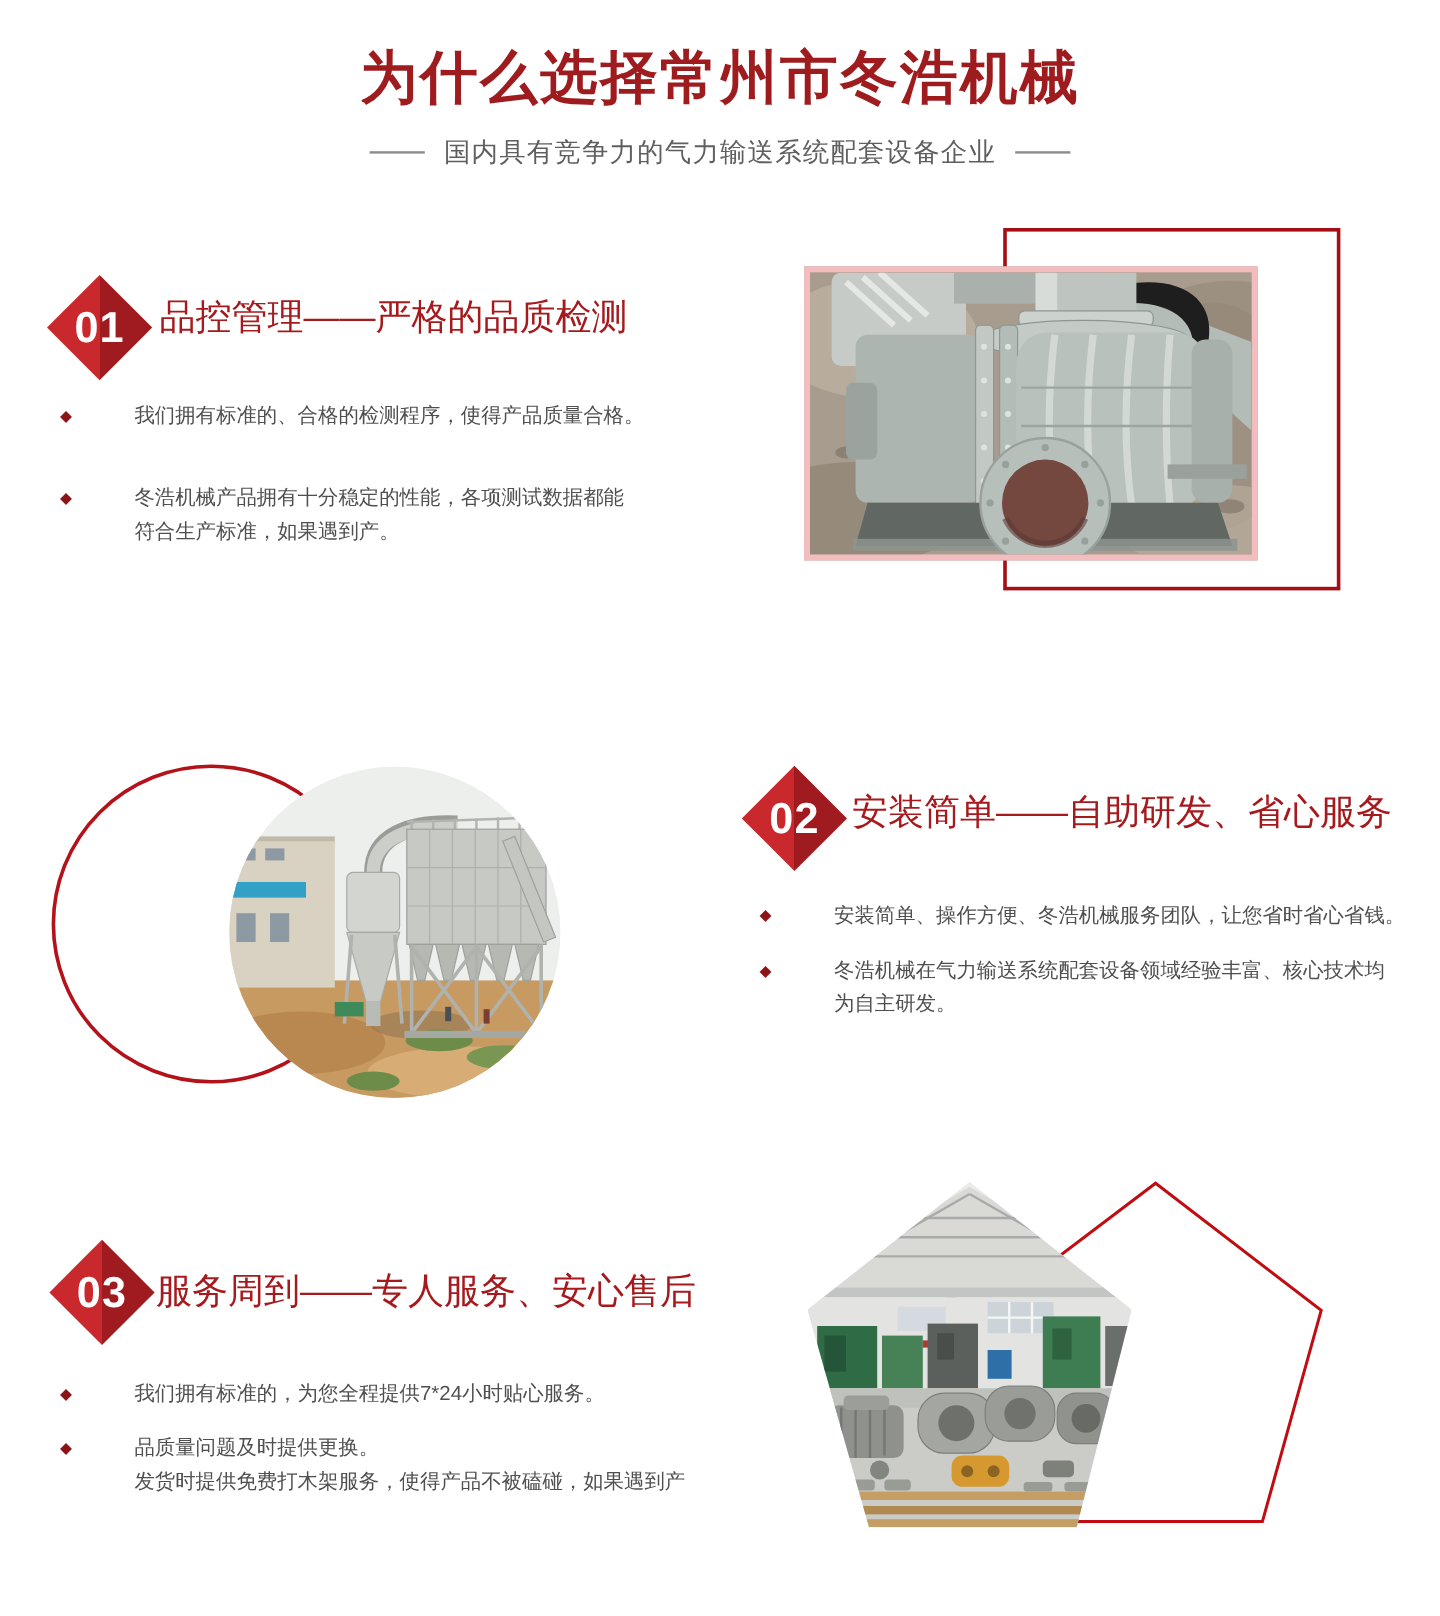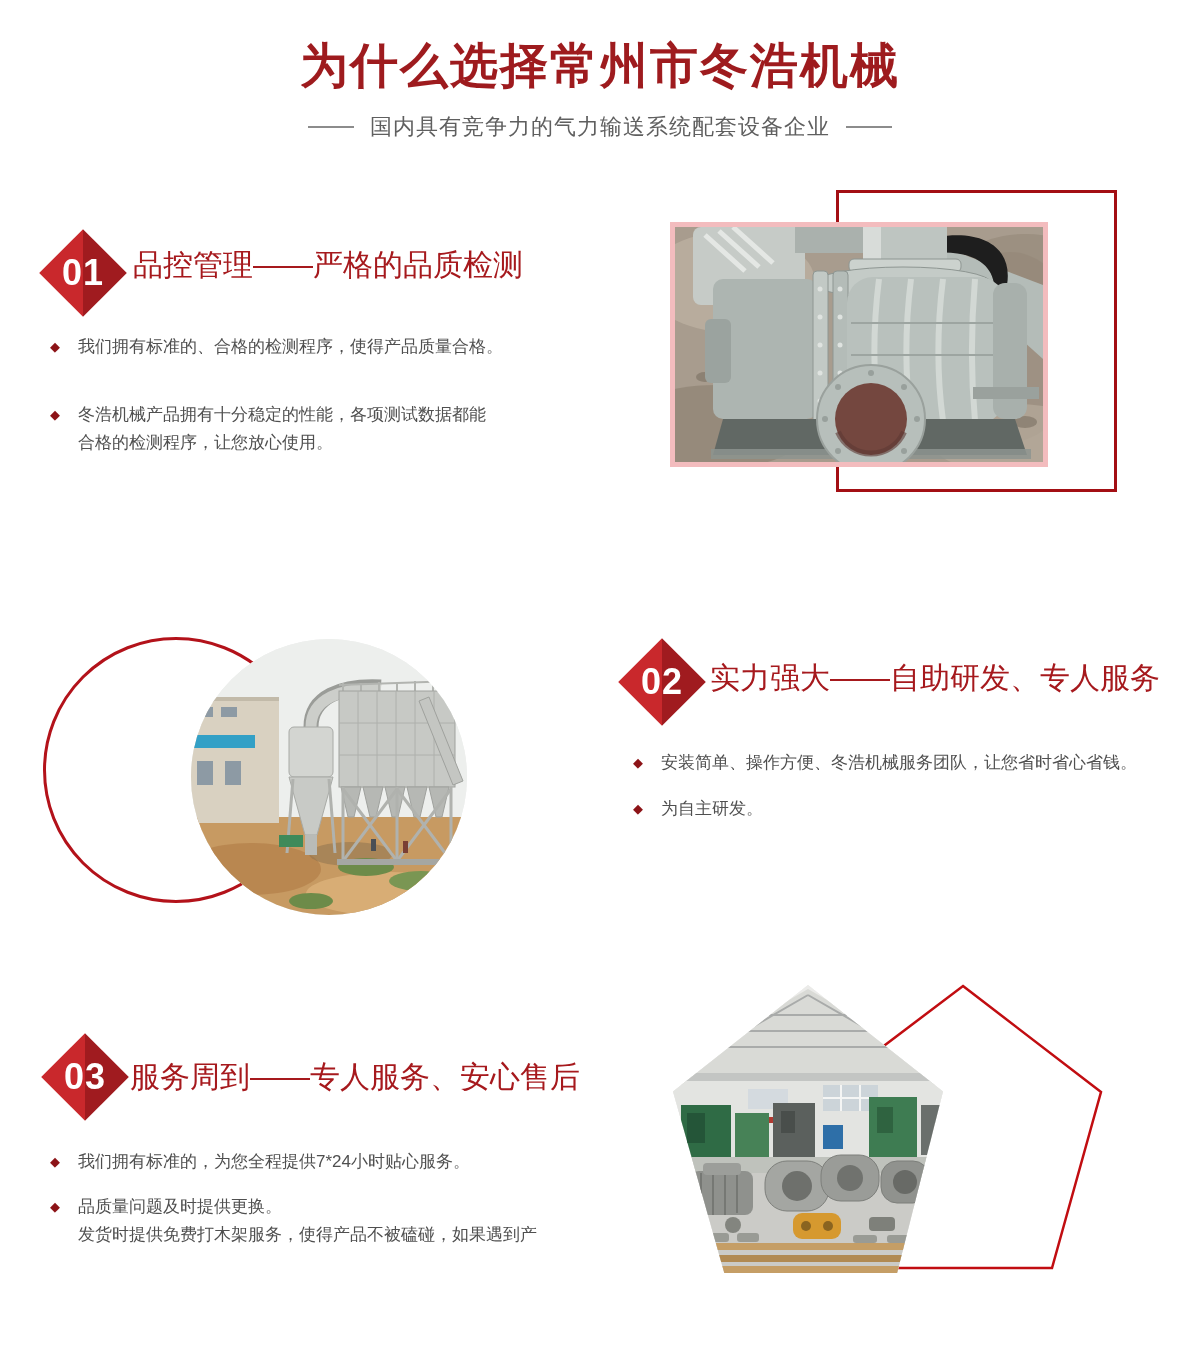--- a/index.html
+++ b/index.html
@@ -30,21 +30,21 @@
   .title3{left:130px;top:1057px;}
 
   
   .bullets{display:block;}
   .bullets1{left:50px;top:333px;}
   .bullets2{left:633px;top:749px;}
   .bullets3{left:50px;top:1148px;}
   .bullet{display:flex;gap:18px;align-items:flex-start;}
   .bullet .dm{color:#8c1317;font-size:13px;line-height:28px;flex:0 0 auto;}
   .bullet .txt{font-size:17px;line-height:28px;color:#4f4f4f;}
-  .bullet .txt span{display:block;white-space:nowrap;}
+  .bullet .txt span{display:block;white-space:nowrap;margin-left:34px;}
   .gap-lg{margin-bottom:40px;}
   .gap-md{margin-bottom:18px;}
   .gap-sm{margin-bottom:17px;}
 
   
   .rect-outline{left:836px;top:190px;width:281px;height:302px;border:3px solid #a30f14;
                 box-sizing:border-box;z-index:1;}
   .photo1{left:670px;top:222px;width:378px;height:245px;border:5px solid #f3bcbe;
           box-sizing:border-box;z-index:2;background:#a89c8e;overflow:hidden;}
   .circle-outline{left:43px;top:637px;width:266px;height:266px;border:3px solid #b3121a;
@@ -77,21 +77,21 @@
     <div class="bullet gap-lg">
       <span class="dm">◆</span>
       <div class="txt">
         <span>我们拥有标准的、合格的检测程序，使得产品质量合格。</span>
       </div>
     </div>
     <div class="bullet">
       <span class="dm">◆</span>
       <div class="txt">
         <span>冬浩机械产品拥有十分稳定的性能，各项测试数据都能</span>
-        <span>合格的检测程序，让您放心使用。</span>
+        <span>符合生产标准，如果遇到产。</span>
       </div>
     </div>
   </div>
 
   <div class="abs rect-outline"></div>
   <div class="abs photo1">
     <svg viewBox="0 0 368 235" preserveAspectRatio="none">
       <rect width="368" height="235" fill="#a89c8e"></rect>
       <ellipse cx="40" cy="200" rx="95" ry="42" fill="#8f8374" opacity="0.7"></ellipse>
       <ellipse cx="335" cy="120" rx="70" ry="95" fill="#978b7c" opacity="0.6"></ellipse>
@@ -219,32 +219,33 @@
       <line x1="138" y1="140" x2="144" y2="214" stroke="#b0b2ae" stroke-width="3"></line>
       <rect x="88" y="196" width="24" height="12" fill="#3f8a5a"></rect>
       <rect x="180" y="200" width="5" height="12" fill="#4a4f55"></rect>
       <rect x="212" y="202" width="5" height="12" fill="#7a3f34"></rect>
     </svg>
   </div>
 
   <div class="abs badge badge2">
     <span>02</span>
   </div>
-  <div class="abs sec-title title2">实力强大——自助研发、专人服务</div>
+  <div class="abs sec-title title2">安装简单——自助研发、省心服务</div>
 
   <div class="abs bullets bullets2">
     <div class="bullet gap-md">
       <span class="dm">◆</span>
       <div class="txt">
         <span>安装简单、操作方便、冬浩机械服务团队，让您省时省心省钱。</span>
       </div>
     </div>
     <div class="bullet">
       <span class="dm">◆</span>
       <div class="txt">
+        <span>冬浩机械在气力输送系统配套设备领域经验丰富、核心技术均</span>
         <span>为自主研发。</span>
       </div>
     </div>
   </div>
 
   <div class="abs badge badge3">
     <span>03</span>
   </div>
   <div class="abs sec-title title3">服务周到——专人服务、安心售后</div>
 

